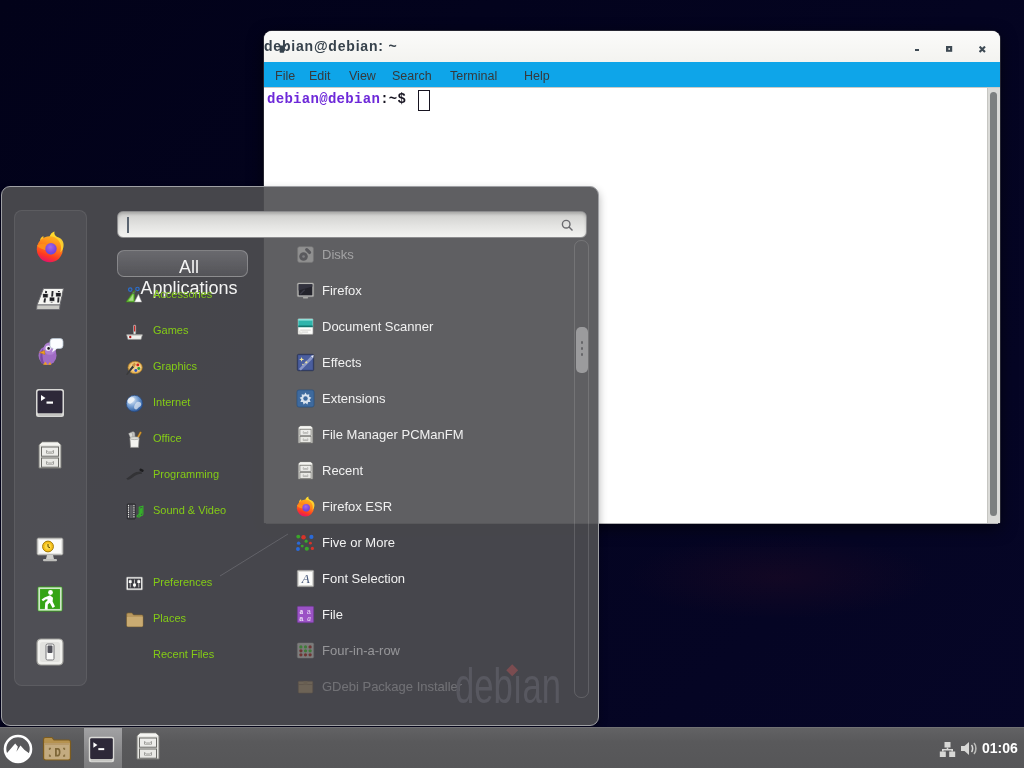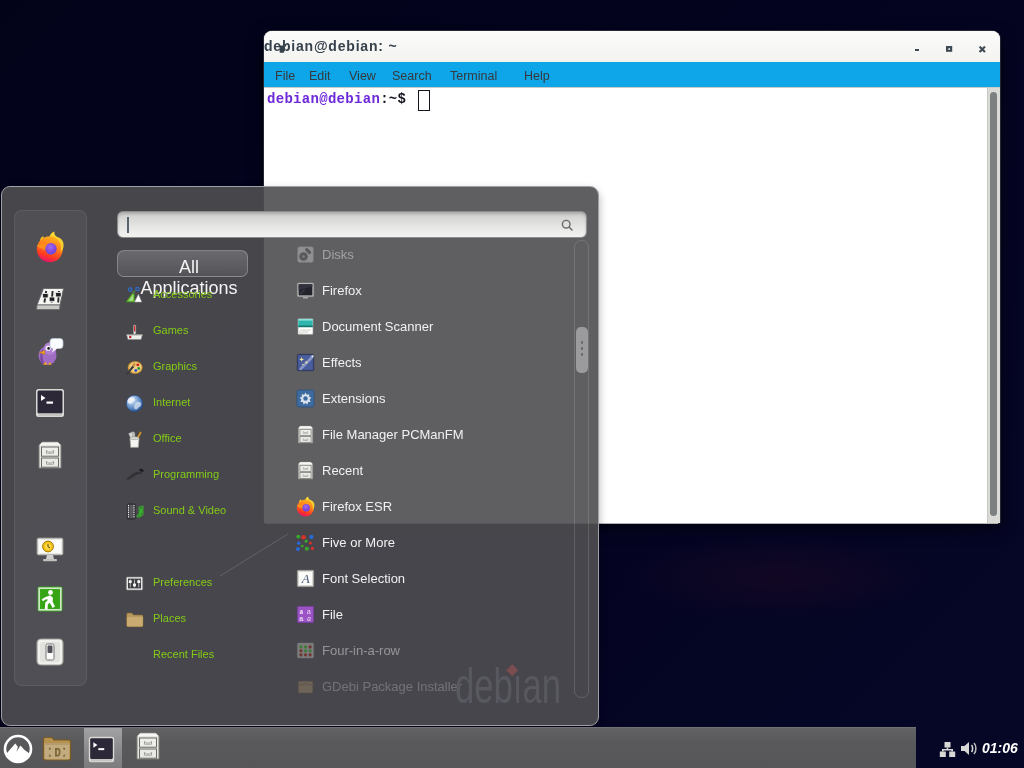--- a/index.html
+++ b/index.html
@@ -37,21 +37,21 @@
 .app.dis span{color:rgba(235,235,235,0.48)}
 .app.dis .ci{opacity:0.55}
 .app.fade{opacity:0.55}
 #mscroll{position:absolute;left:572px;top:53px;width:15px;height:458px;border:1px solid rgba(190,190,192,0.22);border-radius:7px;}
 #mthumb{position:absolute;left:573.5px;top:140px;width:12px;height:46px;background:#9b9b9d;border-radius:5px;}
 .dot{position:absolute;left:5px;width:2.5px;height:2.5px;background:#66666a;border-radius:50%}
 
 #wmark{position:absolute;left:451px;top:469px;width:150px;height:60px;color:#f9a8d4;}
 #wline{position:absolute;left:209px;top:346px;width:90px;height:49px;}
 
-#panel{position:absolute;left:0;top:727px;width:916px;height:41px;background:linear-gradient(#626264,#59595b 35%,#565658);border-top:1px solid #717173;font-style:italic;}
+#panel{position:absolute;left:0;top:727px;width:1024px;height:41px;background:linear-gradient(#626264,#59595b 35%,#565658);border-top:1px solid #717173;}
 #taskbtn{position:absolute;left:84px;top:0;width:38px;height:41px;background:linear-gradient(#a2a2a4,#88888a 60%,#7b7b7d);}
 #clock{position:absolute;left:982px;top:11.5px;font-size:14px;font-weight:bold;color:#fff;}
 </style></head>
 <body>
 <div id="desktop"></div>
 
 <div id="win">
   <div id="titlebar">
     <div id="title">debian@debian: ~</div>
     <svg class="abs" style="left:15px;top:12.5px" width="9" height="9" viewBox="0 0 9 9">

